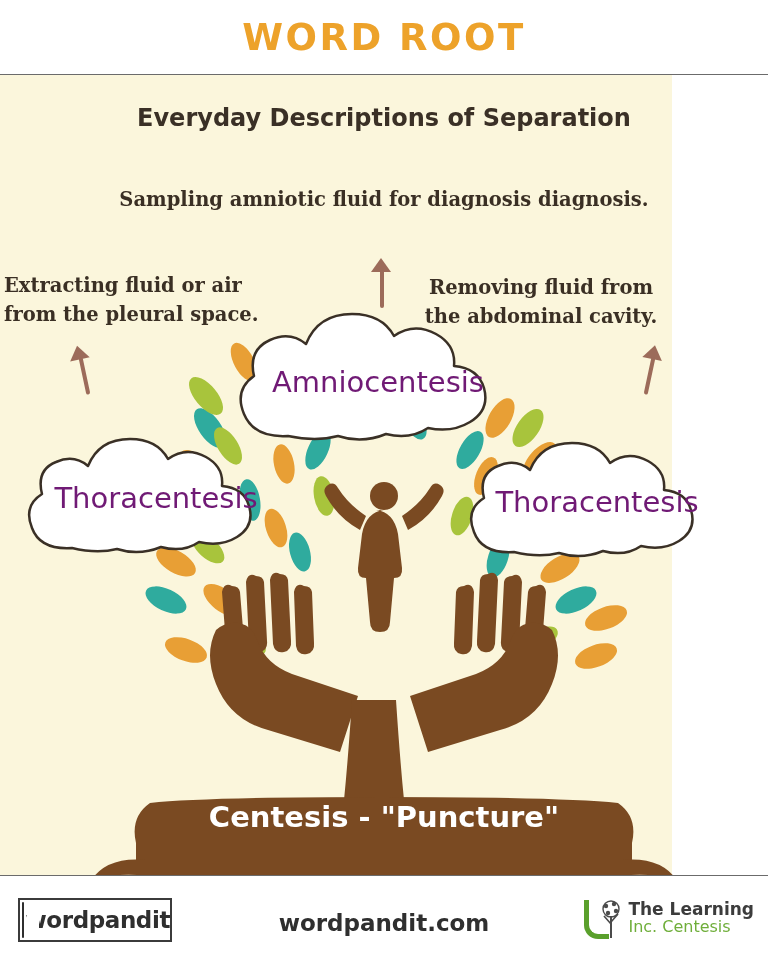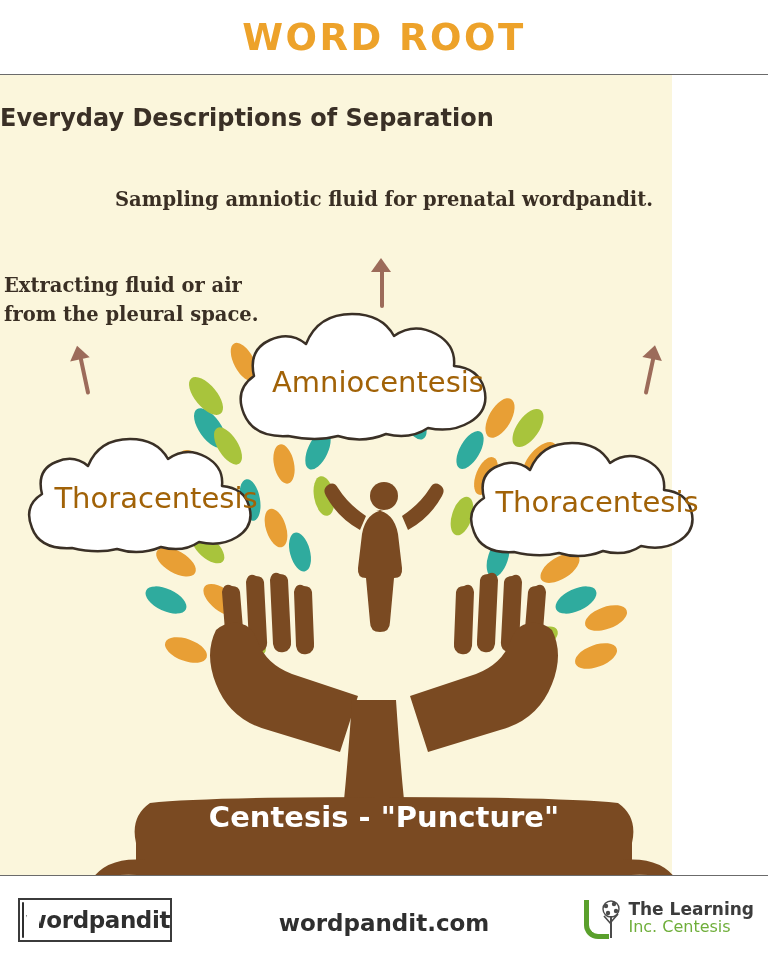--- a/index.html
+++ b/index.html
@@ -83,21 +83,21 @@
     font-family:"DejaVu Sans", sans-serif;
     font-weight:bold; font-size:17px; color:#3c3c3c;
   }
   .tln-l2 {
     font-family:"DejaVu Sans", sans-serif;
     font-size:16px; color:#6fae3a;
   }
 
   
   .subtitle {
-    position:absolute; left:0; top:104px; width:768px; text-align:left;
+    position:absolute; left:0; top:104px; width:768px; text-align:center;
     font-family:"DejaVu Sans", sans-serif;
     font-weight:bold; font-size:24px; color:#3a3026;
   }
 
   
   .desc {
     position:absolute;
     font-family:"DejaVu Serif", serif;
     font-weight:bold;
     font-size:19.5px;
@@ -136,21 +136,21 @@
 
   
   .cloud {
     position:absolute;
     display:flex; align-items:center; justify-content:center;
   }
   .cloud .cloud-label {
     position:relative; z-index:5;
     font-family:"DejaVu Sans", sans-serif;
     font-size:29px;
-    color:#a16207;
+    color:#701a75;
     white-space:nowrap;
   }
   .cloud svg { position:absolute; left:0; top:0; }
 
   .cloud-amnio { left:218px; top:304px; width:320px; height:156px; }
   .cloud-thora { left:10px;  top:428px; width:292px; height:140px;align-items:center; }
   .cloud-para  { left:452px; top:432px; width:290px; height:140px; }
 
   
   .root-banner {
@@ -164,22 +164,23 @@
 <body>
 
 <div class="page">
 
   <div class="header">
     <div class="header-title">WORD ROOT</div>
   </div>
 
   <div class="subtitle">Everyday Descriptions of Separation</div>
 
-  <div class="desc desc-top">Sampling amniotic fluid for prenatal wordpandit.</div>
+  <div class="desc desc-top">Sampling amniotic fluid for diagnosis diagnosis.</div>
   <div class="desc desc-left">Extracting fluid or air from the pleural space.</div>
+  <div class="desc desc-right">Removing fluid from the abdominal cavity.</div>
 
   <div class="arrow arrow-mid">
     <div class="head"></div>
     <div class="shaft"></div>
   </div>
   <div class="arrow arrow-left">
     <div class="head"></div>
     <div class="shaft"></div>
   </div>
   <div class="arrow arrow-right">

